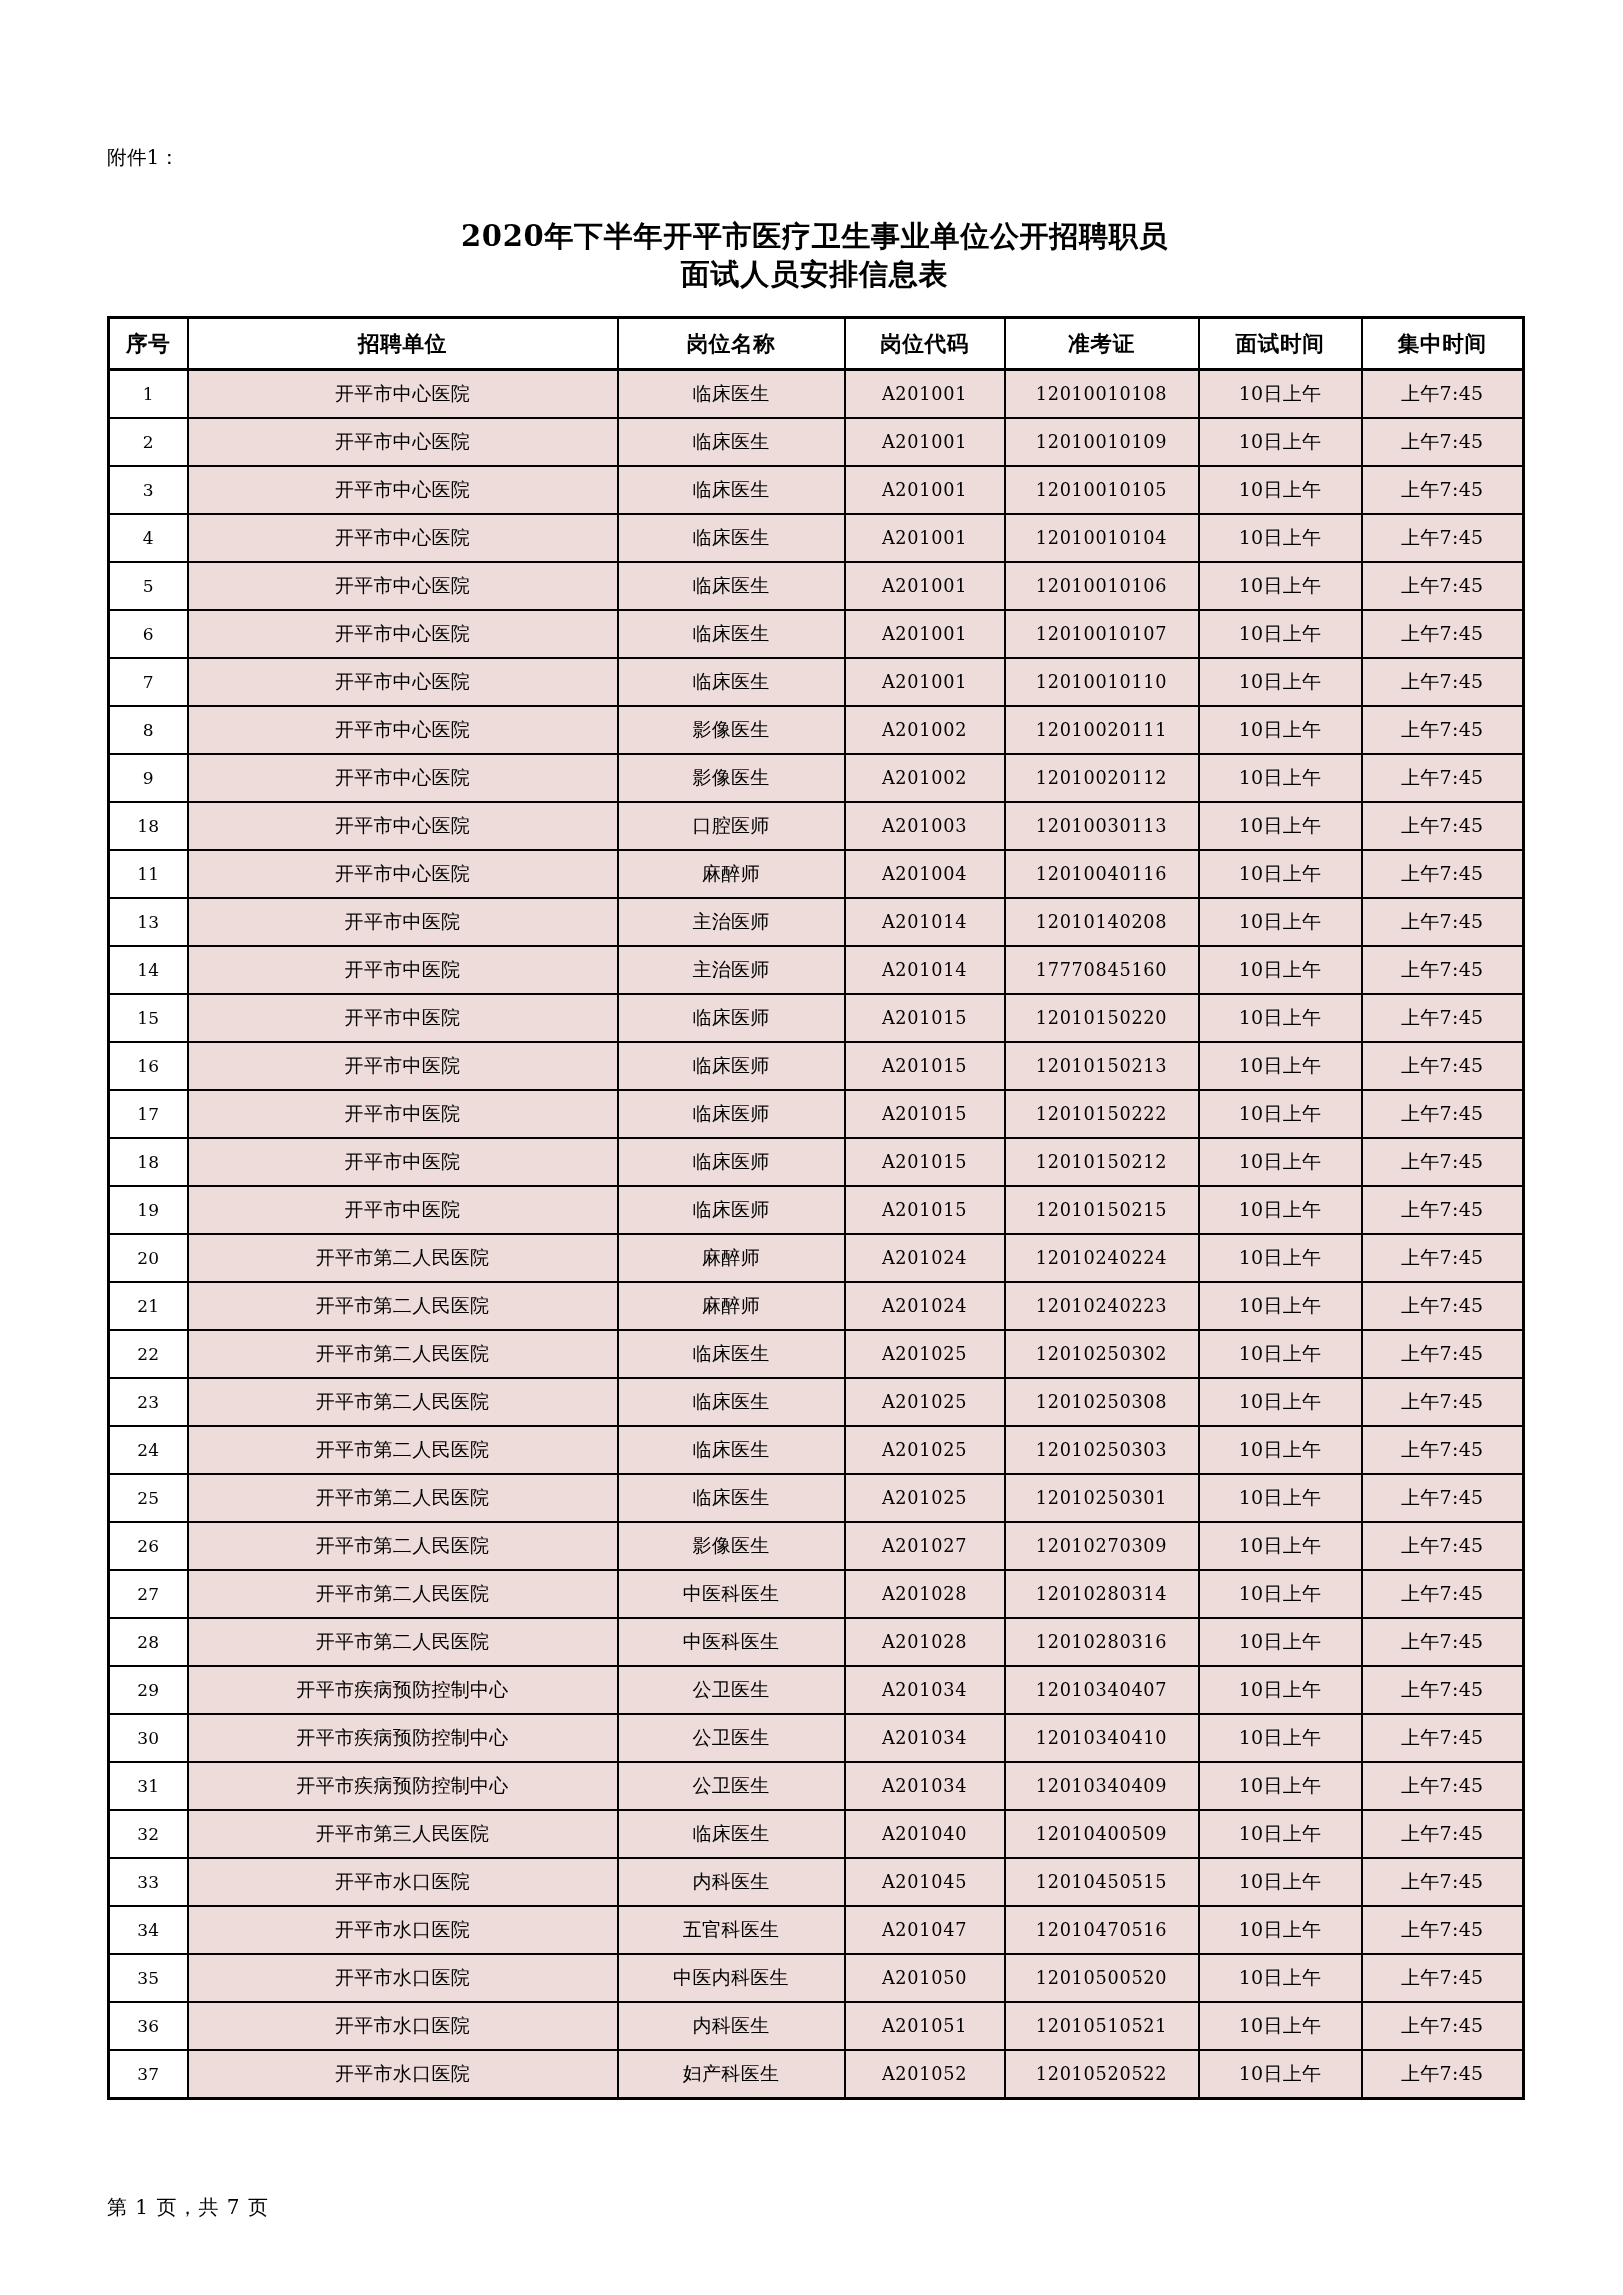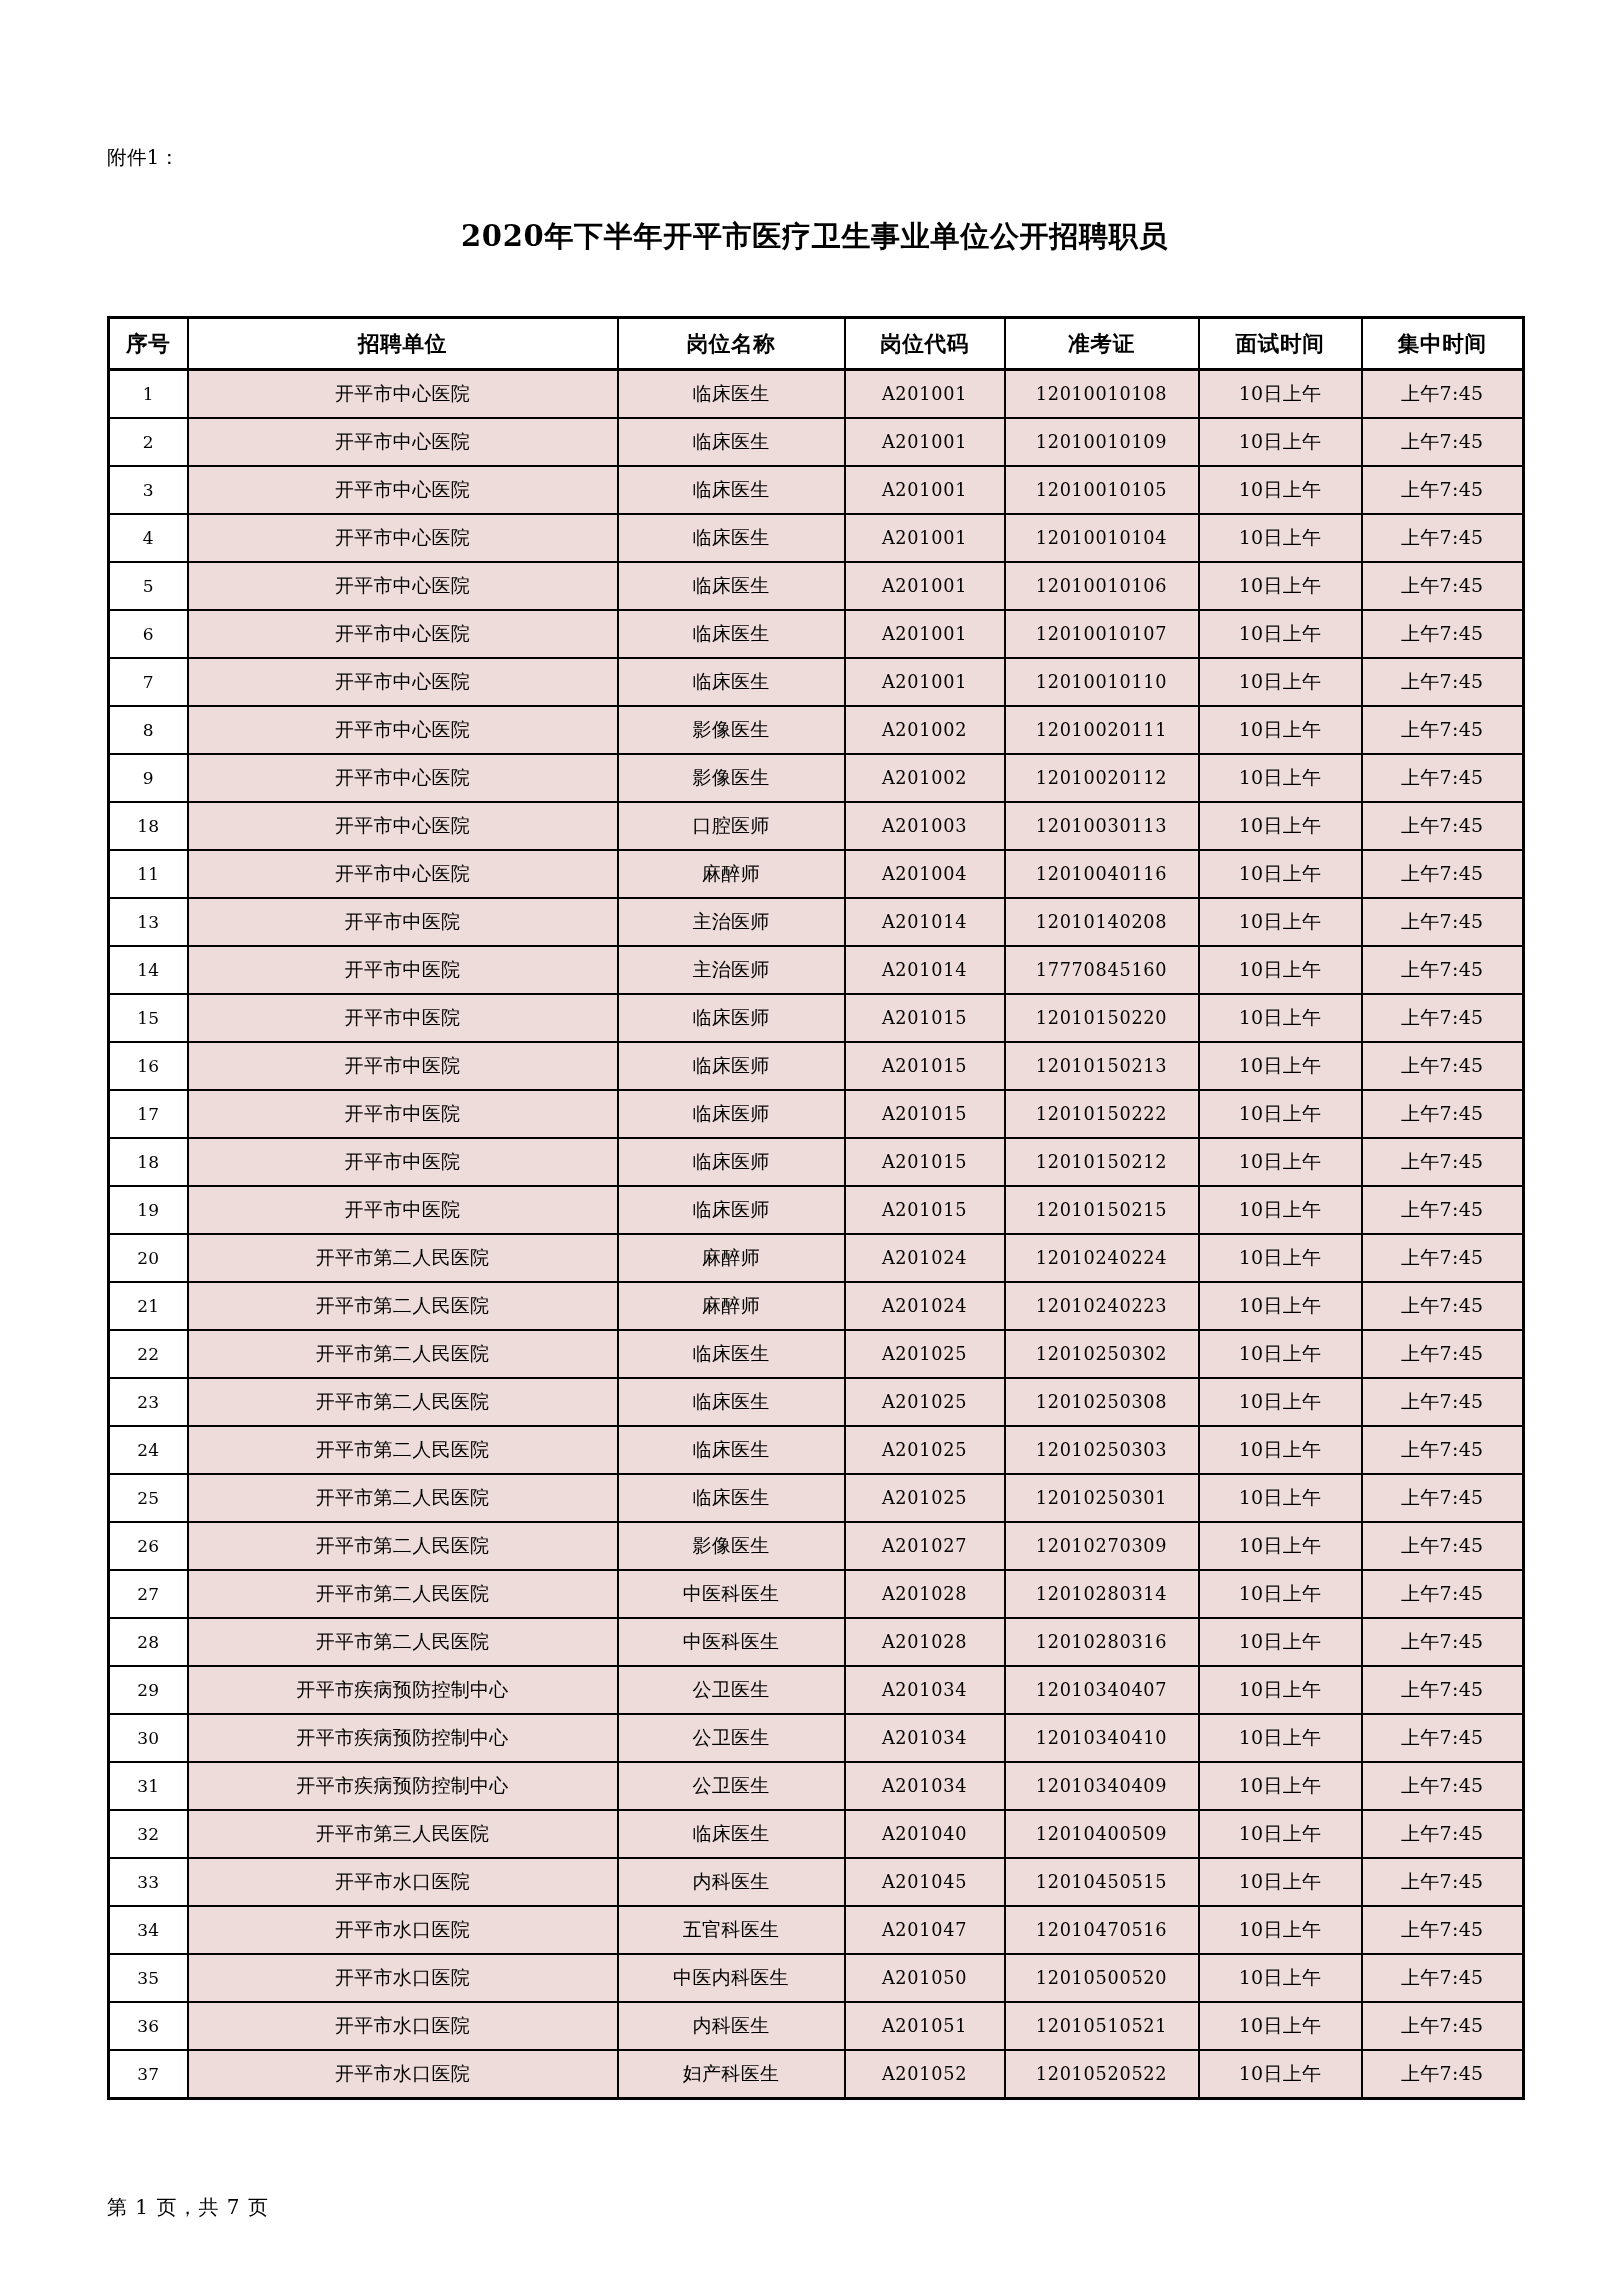--- a/index.html
+++ b/index.html
@@ -116,20 +116,21 @@
 </style>
 </head>
 <body>
 
 <div class="page">
 
   <div class="attach-label">附件1：</div>
 
   <div class="doc-title">
     <span class="line">2020年下半年开平市医疗卫生事业单位公开招聘职员</span>
+    <span class="line">面试人员安排信息表</span>
   </div>
 
   <div class="table-wrap">
     <table class="sched">
       <colgroup>
         <col class="c-seq">
           <col class="c-unit">
           <col class="c-post">
         <col class="c-code">
           <col class="c-admit">

